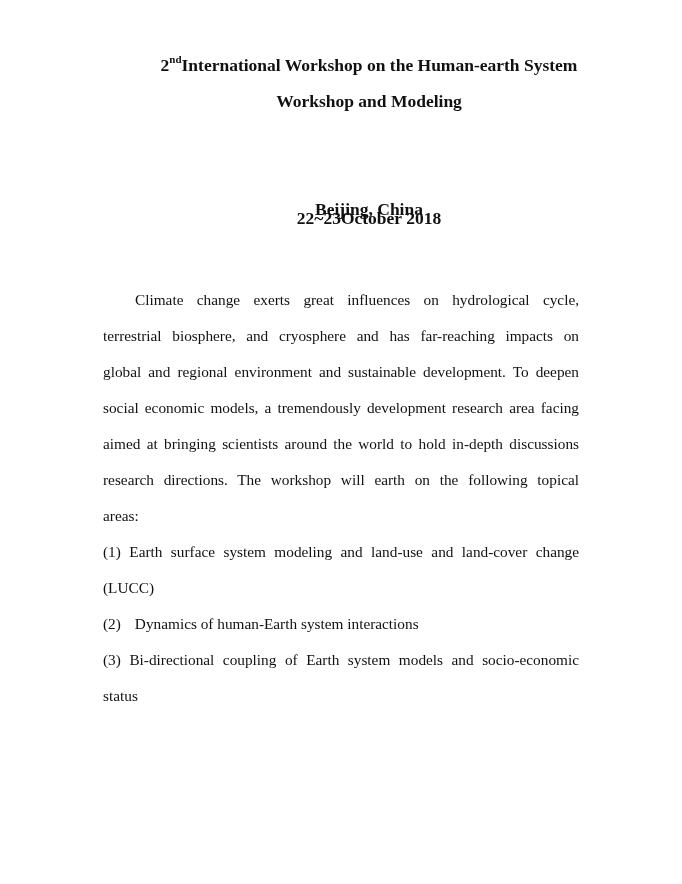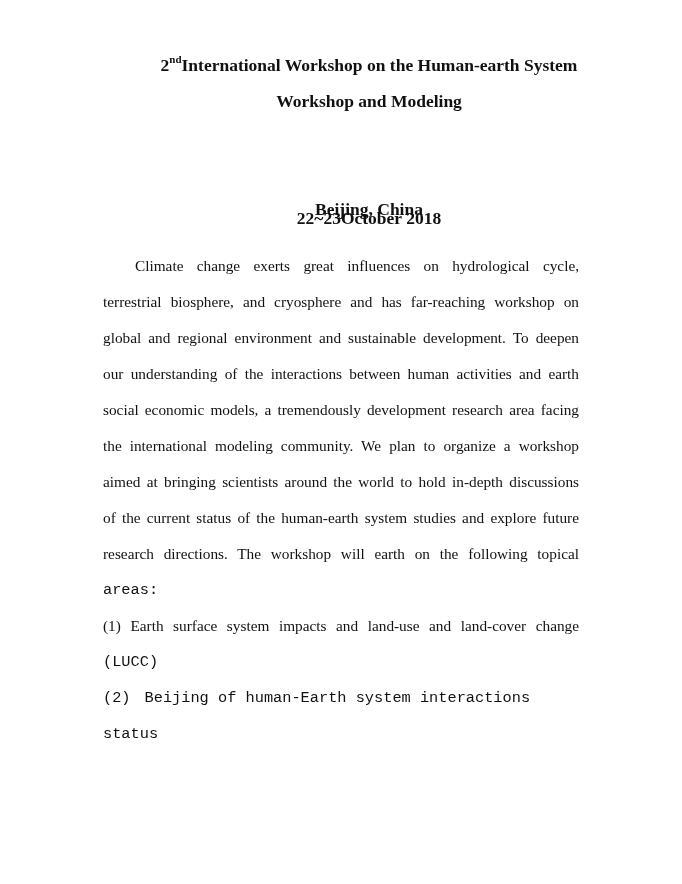--- a/index.html
+++ b/index.html
@@ -55,52 +55,49 @@
     }
     .line {
       display: block;
       height: 36px;
       white-space: nowrap;
       text-align: justify;
       text-align-last: justify;
     }
     .line.last {
       text-align-last: left;
-      font-family: Liberation Mono, monospace;
     }
     .indent { padding-left: 32px; }
-    .para { top: 248px; }
+    .para { top: 282px; }
     .item-gap { display: inline-block; width: 14px; }
   </style>
 </head>
 <body>
 
 <div class="page">
 
   <h1 class="title title-line1"><span>2</span><sup>nd</sup><span>International Workshop on the Human-earth System</span></h1>
 
   <h1 class="title title-line2">Workshop and Modeling</h1>
 
   <p class="title date-line">22~23October 2018</p>
 
   <p class="title place-line">Beijing, China</p>
 
   <div class="body-text para">
     <span class="line indent">Climate change exerts great influences on hydrological cycle,</span>
-    <span class="line">terrestrial biosphere, and cryosphere and has far-reaching workshop on</span>
+    <span class="line">terrestrial biosphere, and cryosphere and has far-reaching impacts on</span>
     <span class="line">global and regional environment and sustainable development. To deepen</span>
-    <span class="line">our understanding of the interactions between human activities and earth</span>
     <span class="line">social economic models, a tremendously development research area facing</span>
-    <span class="line">the international modeling community. We plan to organize a workshop</span>
     <span class="line">aimed at bringing scientists around the world to hold in-depth discussions</span>
-    <span class="line">of the current status of the human-earth system studies and explore future</span>
     <span class="line">research directions. The workshop will earth on the following topical</span>
     <span class="line last">areas:</span>
 
-    <span class="line"><span>(1)</span> <span>Earth surface system impacts and land-use and land-cover change</span></span>
+    <span class="line"><span>(1)</span> <span>Earth surface system modeling and land-use and land-cover change</span></span>
     <span class="line last">(LUCC)</span>
 
-    <span class="line last"><span>(2)</span><span class="item-gap"></span><span>Beijing of human-Earth system interactions</span></span>
+    <span class="line last"><span>(2)</span><span class="item-gap"></span><span>Dynamics of human-Earth system interactions</span></span>
 
+    <span class="line"><span>(3)</span> <span>Bi-directional coupling of Earth system models and socio-economic</span></span>
     <span class="line last">status</span>
   </div>
 
 </div>
 
 </body></html>

